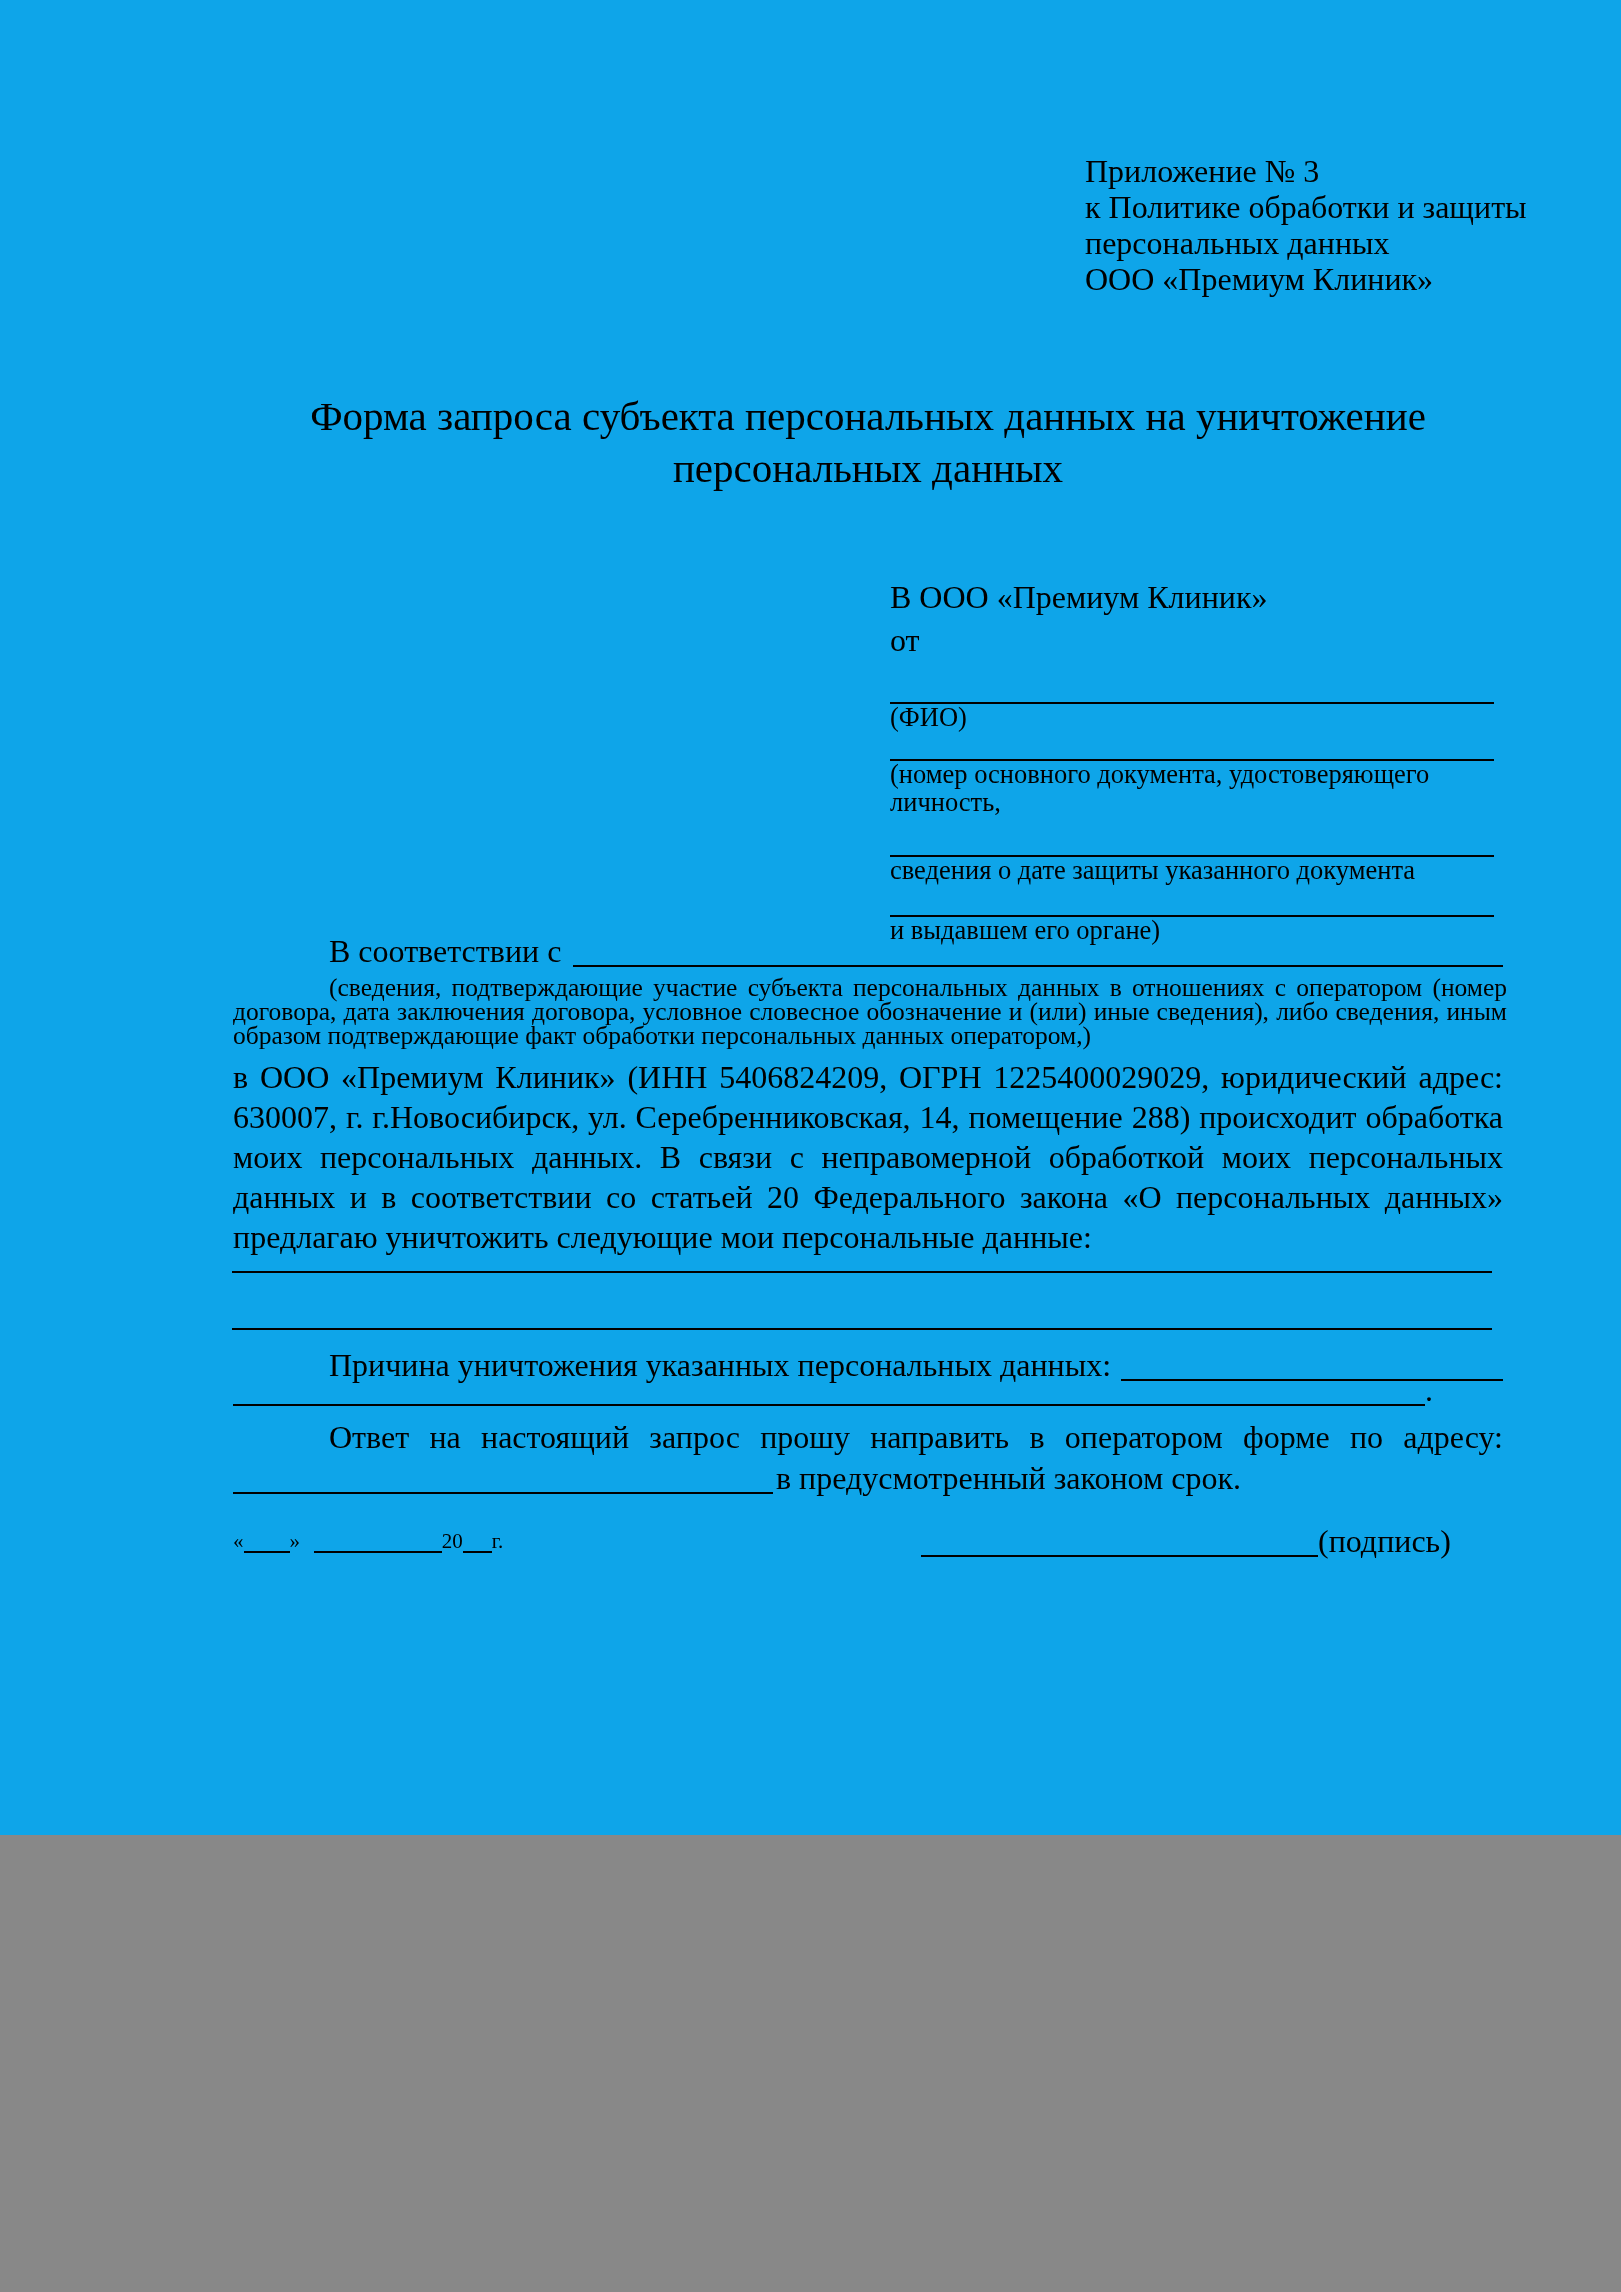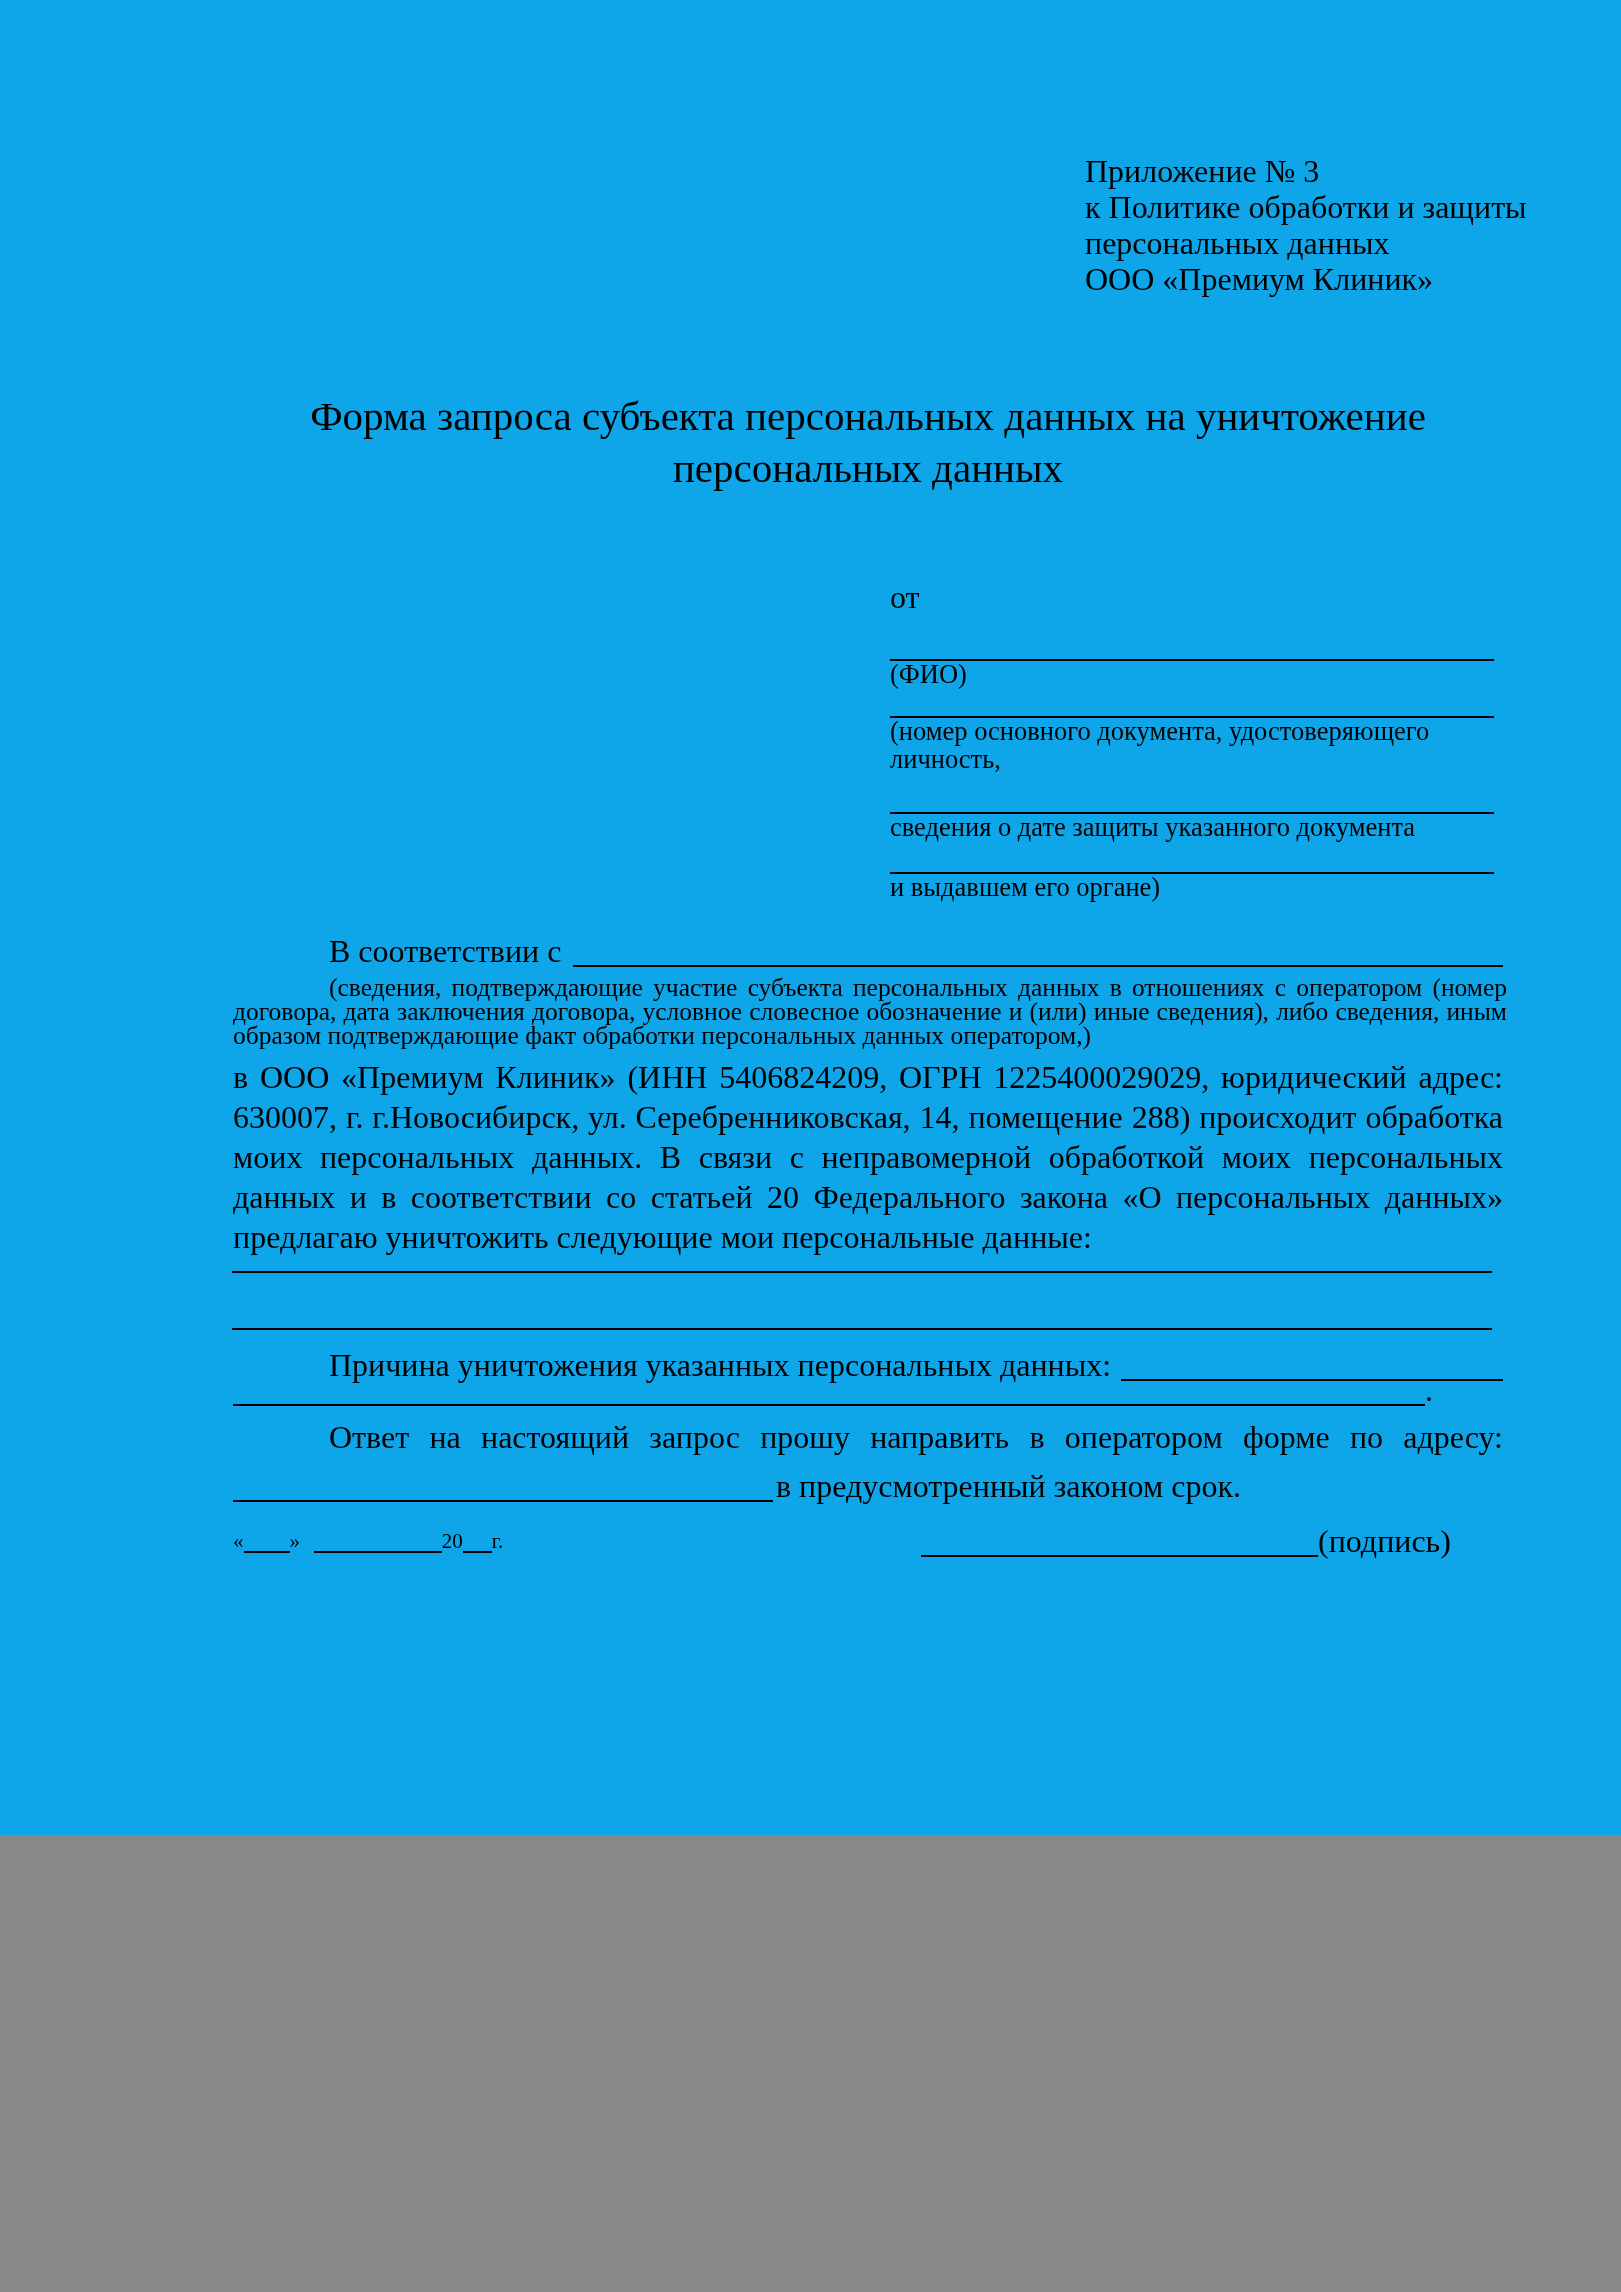--- a/index.html
+++ b/index.html
@@ -83,21 +83,21 @@
     white-space:nowrap;
   }
   .answer2{
     position:absolute;left:233px;top:1458px;width:1270px;
     font-size:32px;line-height:41px;display:flex;
   }
   .answer2 .fixed-fill{
     flex:0 0 540px;border-bottom:2.9px solid #000;
     align-self:flex-end;margin-bottom:4.9px;height:0;
   }
-  .answer2 .tail{white-space:nowrap;padding-left:2.9px;margin-top:8px;}
+  .answer2 .tail{white-space:nowrap;padding-left:2.9px;}
   
   .date-group{
     position:absolute;left:233px;top:1521px;
     font-size:21px;line-height:41px;white-space:nowrap;
   }
   .blank{
     display:inline-block;height:0;
     border-bottom:2.9px solid #000;
     vertical-align:baseline;margin-bottom:-4.9px;
   }
@@ -126,20 +126,21 @@
     <div>персональных данных</div>
     <div>ООО «Премиум Клиник»</div>
   </div>
 
   <div class="doc-title">
     <div>Форма запроса субъекта персональных данных на уничтожение</div>
     <div>персональных данных</div>
   </div>
 
   <div class="addressee">
+    <div>В ООО «Премиум Клиник»</div>
     <div>от</div>
     <div class="addr-line a-l1"></div>
     <div class="addr-caption">(ФИО)</div>
     <div class="addr-line a-l2"></div>
     <div class="addr-caption">(номер основного документа, удостоверяющего личность,</div>
     <div class="addr-line a-l3"></div>
     <div class="addr-caption">сведения о дате защиты указанного документа</div>
     <div class="addr-line a-l4"></div>
     <div class="addr-caption">и выдавшем его органе)</div>
   </div>

